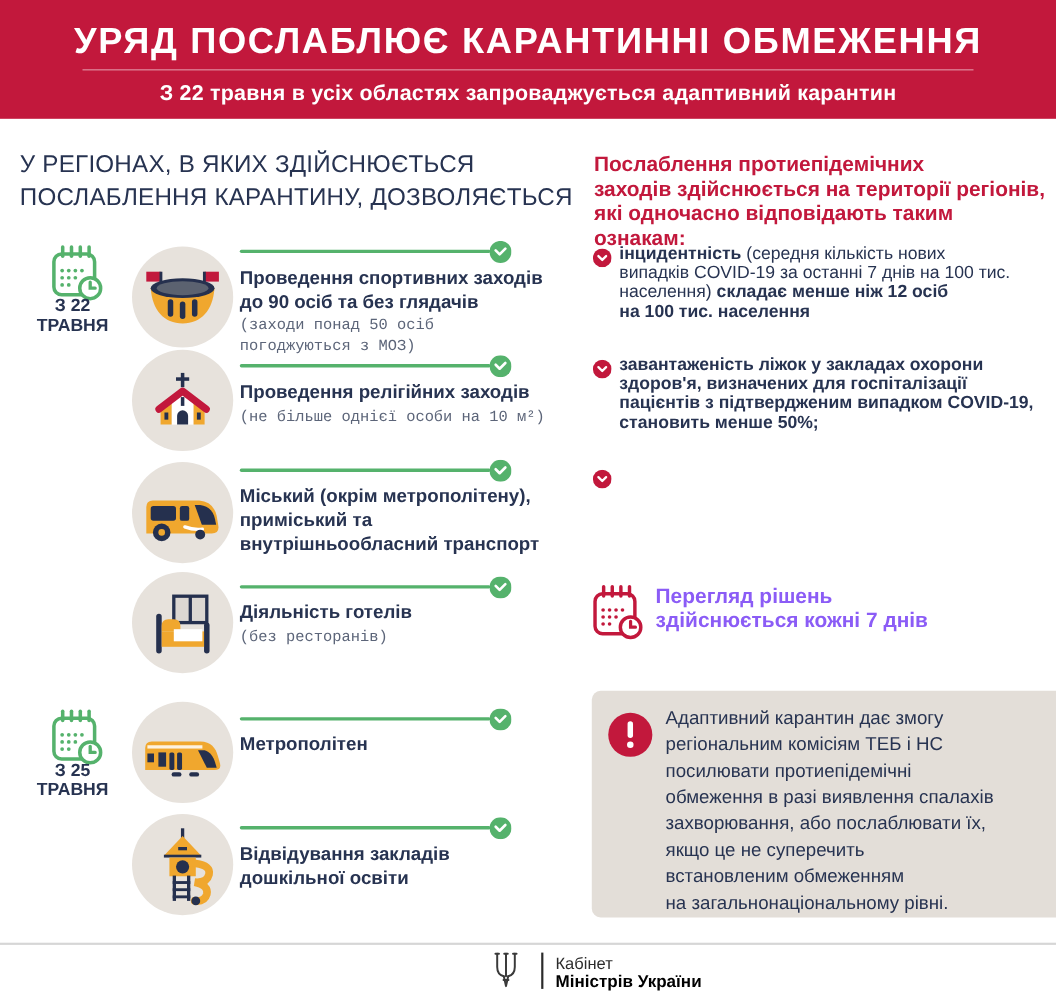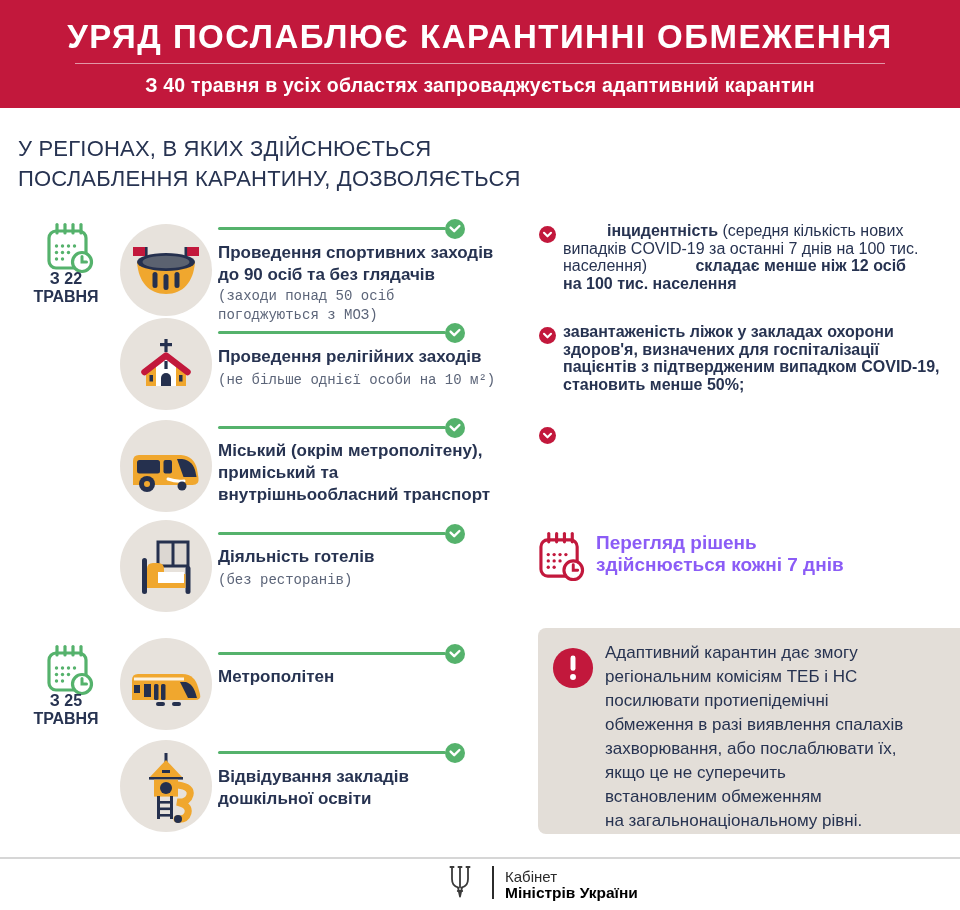--- a/index.html
+++ b/index.html
@@ -30,21 +30,21 @@
   .row-note{position:absolute;left:218px;width:280px;color:#5C6579;font-size:14px;line-height:19px;font-family:Liberation Mono, monospace;}
 
   .date-label{position:absolute;left:10px;width:112px;text-align:center;color:#273351;
     font-size:16px;font-weight:bold;line-height:18px;}
 
   
   .criteria-heading{position:absolute;left:540px;top:139px;width:410px;color:#C2183C;
     font-size:19px;font-weight:bold;line-height:22.5px;}
   .bullet-icon{position:absolute;left:539px;width:17px;height:17px;}
   .bullet-text{position:absolute;left:563px;width:392px;color:#273351;font-size:16px;line-height:17.5px;font-weight:600;}
-  .bullet-text .b{font-weight:bold;margin-left:44px;}
+  .bullet-text .b{font-weight:bold;}
   .bullet-text .n{font-weight:400;}
 
   .review-text{position:absolute;left:596px;top:532px;width:340px;color:#8b5cf6;
     font-size:19px;font-weight:bold;line-height:22px;}
 
   .notice-box{position:absolute;left:538px;top:628px;width:422px;height:206px;background:#E3DED8;border-radius:8px 0 0 8px;}
   .notice-text{position:absolute;left:605px;top:641px;width:345px;color:#273351;font-size:17px;line-height:24px;font-weight:500;}
 
   
   .footer-divider{position:absolute;left:0;top:857px;width:960px;height:2px;background:#D6D6D6;}
@@ -53,21 +53,21 @@
   .footer-l2{position:absolute;left:505px;top:884px;color:#000000;font-size:15.5px;font-weight:bold;}
 </style>
 </head>
 <body>
 
 <div id="canvas">
 
   <div class="header">
     <div class="header-title">УРЯД ПОСЛАБЛЮЄ КАРАНТИННІ ОБМЕЖЕННЯ</div>
     <div class="header-divider"></div>
-    <div class="header-subtitle">З 40 травня в усіх областях запроваджується адаптивний карантин</div>
+    <div class="header-subtitle">З 22 травня в усіх областях запроваджується адаптивний карантин</div>
   </div>
 
   <div class="left-heading pre">У РЕГІОНАХ, В ЯКИХ ЗДІЙСНЮЄТЬСЯ
 ПОСЛАБЛЕННЯ КАРАНТИНУ, ДОЗВОЛЯЄТЬСЯ</div>
 
   <svg class="abs" style="left:46px;top:222px" width="48" height="52" viewBox="0 0 48 52">
     <g fill="none" stroke="#55B26C" stroke-width="3.2" stroke-linecap="round">
       <rect x="3" y="9" width="37" height="37" rx="7"></rect>
       <line x1="11" y1="2.5" x2="11" y2="11"></line>
         <line x1="19" y1="2.5" x2="19" y2="11"></line>
@@ -251,20 +251,23 @@
     </div>
     <div class="row-line" style="top:11px"></div>
     <svg class="check" style="top:3px" viewBox="0 0 20 20">
       <circle cx="10" cy="10" r="10" fill="#55B26C"></circle>
       <path d="M5.6 8.6 L9.2 12.2 L14.4 7" fill="none" stroke="#fff" stroke-width="2.4" stroke-linecap="round" stroke-linejoin="round"></path>
     </svg>
     <div class="row-title pre" style="top:26px">Відвідування закладів
 дошкільної освіти</div>
   </div>
 
+  <div class="criteria-heading pre">Послаблення протиепідемічних
+заходів здійснюється на території регіонів,
+які одночасно відповідають таким ознакам:</div>
 
   <svg class="bullet-icon" style="top:226px" viewBox="0 0 17 17">
     <circle cx="8.5" cy="8.5" r="8.5" fill="#C2183C"></circle>
     <path d="M5 6.8 L8.5 10.3 L12 6.8" fill="none" stroke="#fff" stroke-width="2.1" stroke-linecap="round" stroke-linejoin="round"></path>
   </svg>
   <div class="bullet-text pre" style="top:222px"><span class="b">інцидентність</span><span class="n"> (середня кількість нових
 випадків COVID-19 за останні 7 днів на 100 тис.
 населення) </span><span class="b">складає менше ніж 12 осіб
 на 100 тис. населення</span></div>
 

